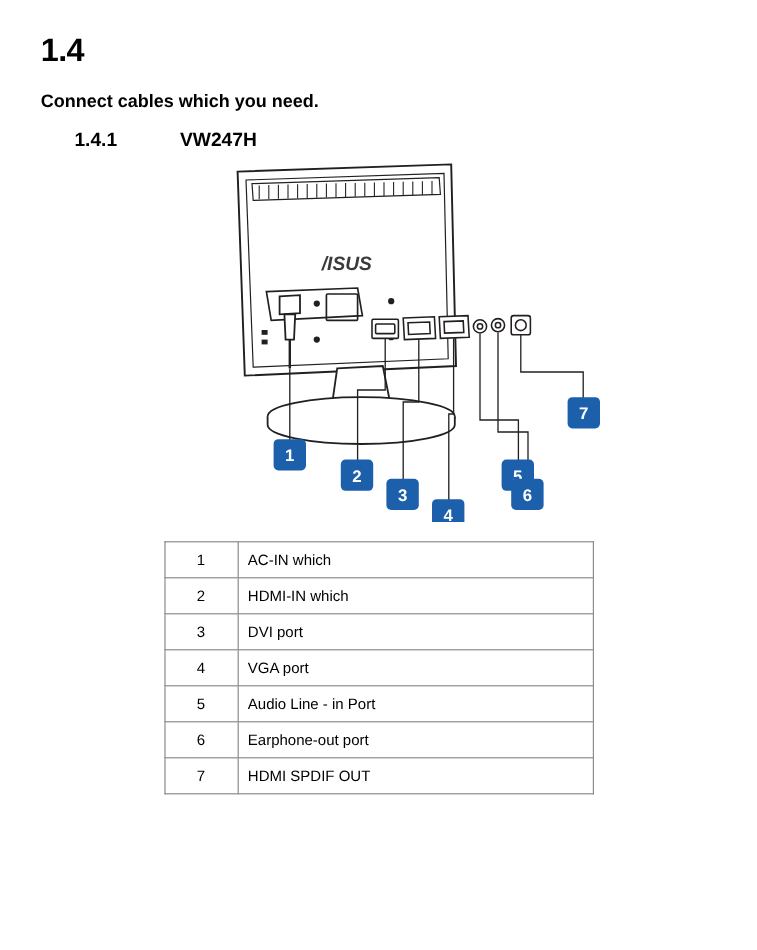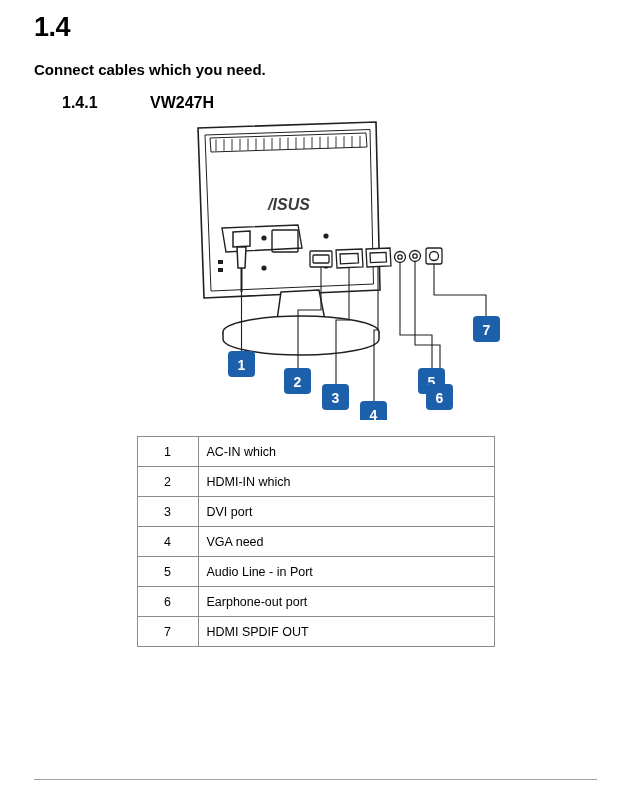--- a/index.html
+++ b/index.html
@@ -21,21 +21,21 @@
     width: 631px;
     height: 792px;
     box-sizing: border-box;
     padding: 0 34px;
   }
 
   
   .h1-row {
     display: flex;
     align-items: baseline;
-    margin-top: 12px;
+    margin-top: 27px;
   }
   .h1-num {
     font-size: 27px;
     font-weight: bold;
     width: 88px;
     letter-spacing: -0.5px;
   }
   .h1-title {
     font-size: 27px;
     font-weight: bold;
@@ -262,21 +262,21 @@
       <tr>
         <td class="idx">2</td>
         <td>HDMI-IN which</td>
       </tr>
       <tr>
         <td class="idx">3</td>
         <td>DVI port</td>
       </tr>
       <tr>
         <td class="idx">4</td>
-        <td>VGA need</td>
+        <td>VGA port</td>
       </tr>
       <tr>
         <td class="idx">5</td>
         <td>Audio Line - in Port</td>
       </tr>
       <tr>
         <td class="idx">6</td>
         <td>Earphone-out port</td>
       </tr>
       <tr>

